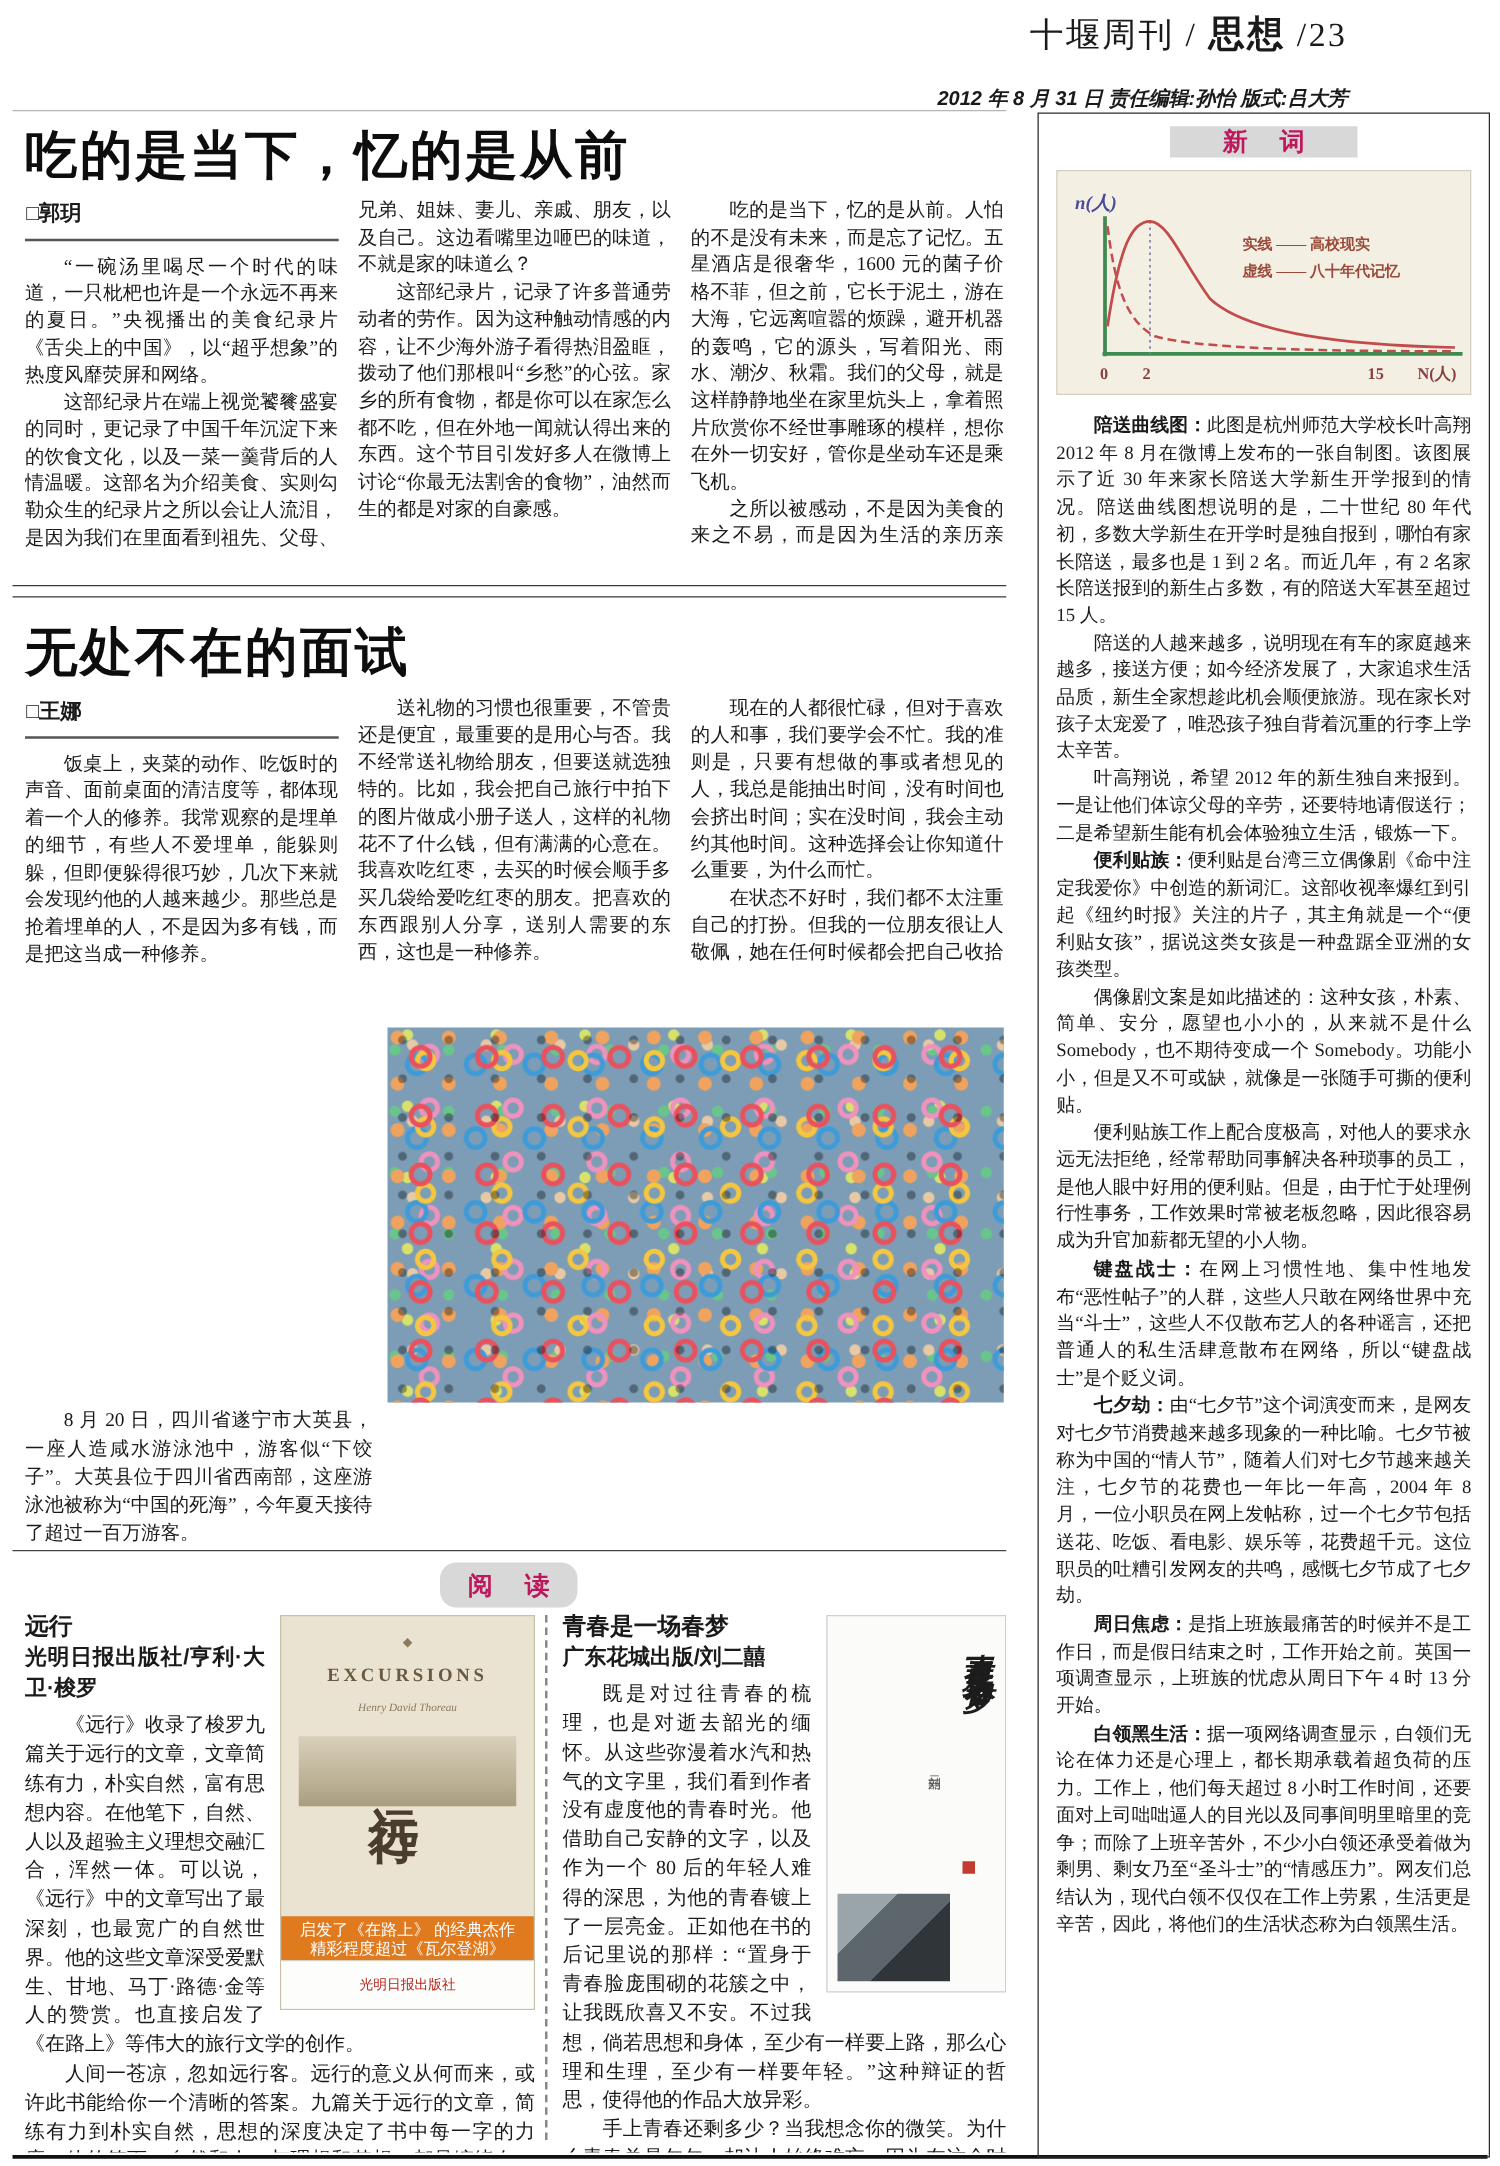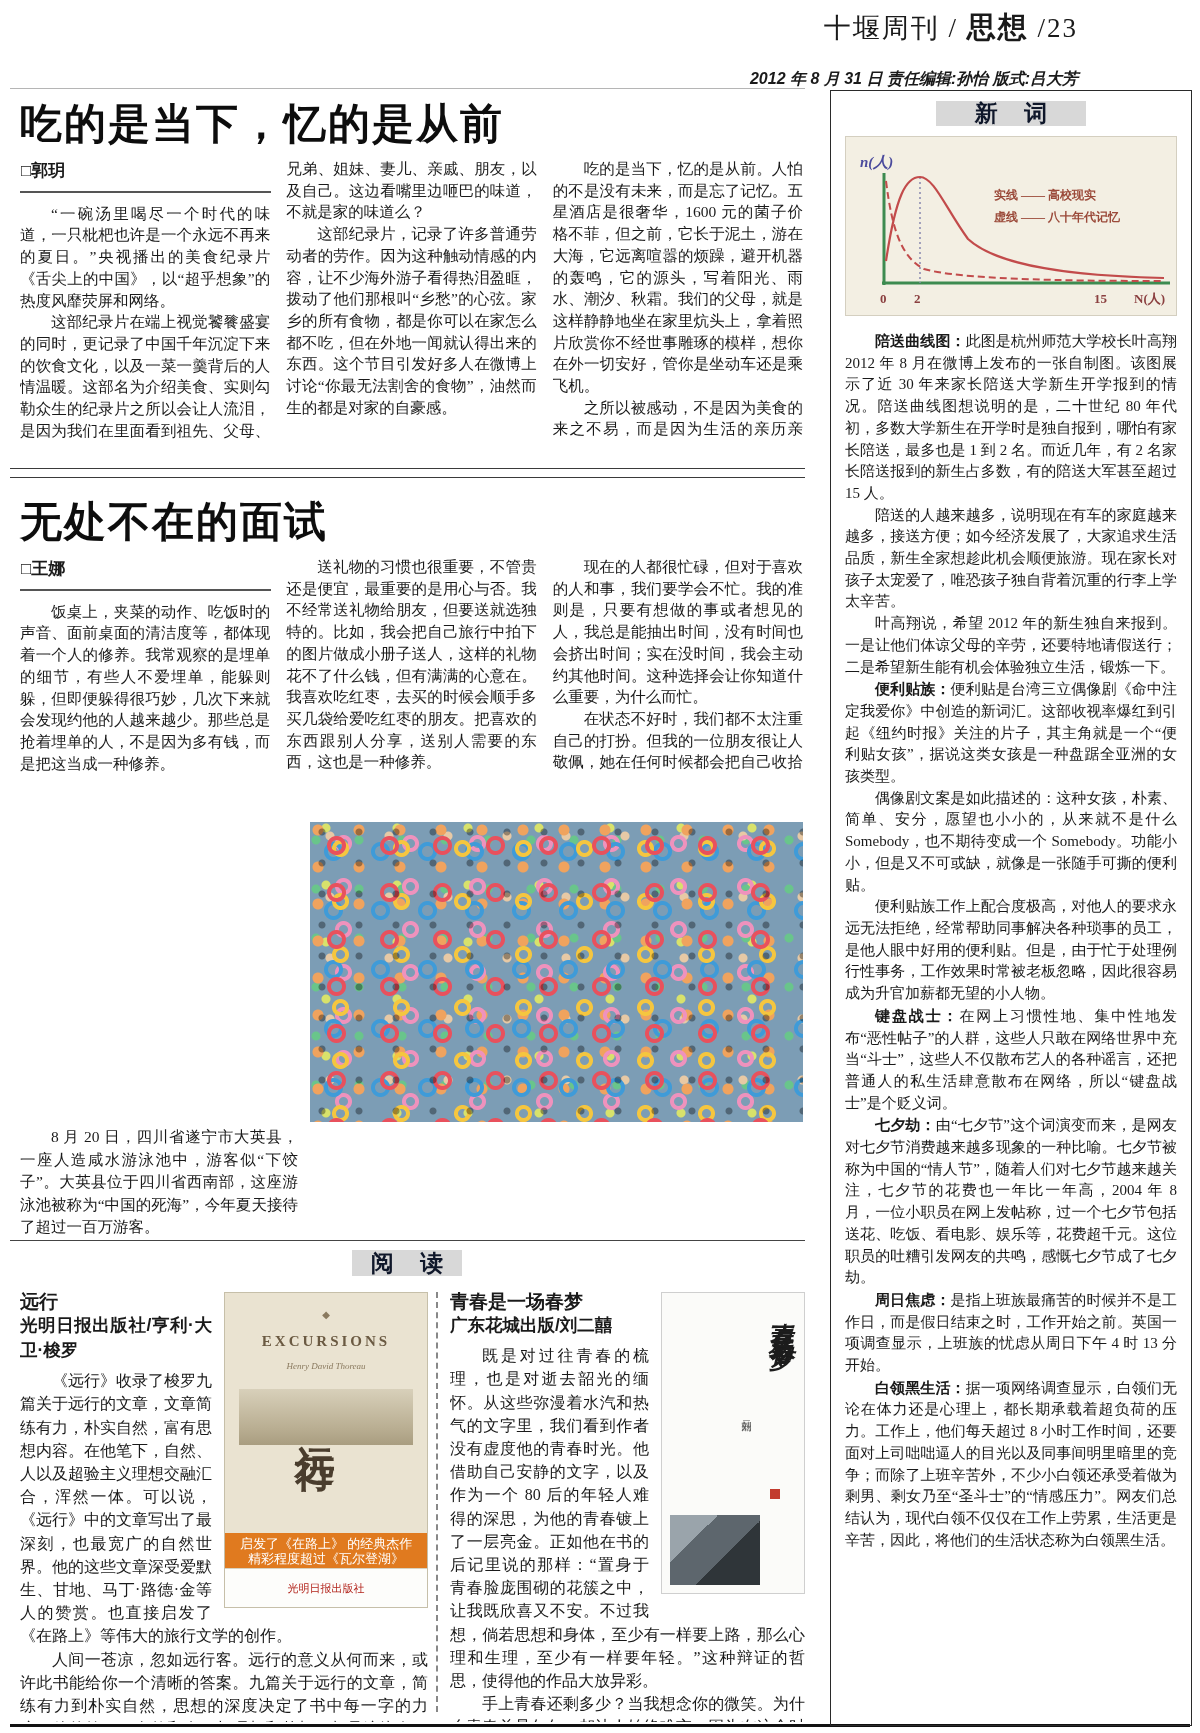--- a/index.html
+++ b/index.html
@@ -40,23 +40,23 @@
       radial-gradient(circle at 20px 14px, #e7c9a5 0 4px, transparent 5px),
       radial-gradient(circle at 6px 18px, #69c58b 0 4px, transparent 5px),
       radial-gradient(circle at 16px 6px, #d8e26b 0 4px, transparent 5px);
     background-size:37px 31px,53px 47px,61px 53px,47px 59px,67px 43px,41px 37px,59px 61px,43px 49px,71px 57px;}
   .photo-caption{position:absolute;left:20px;top:1126px;width:278px;font-size:15.5px;
                  line-height:22.5px;text-align:justify;}
   .photo-caption p{margin:0;text-indent:2em;}
   .caption-rule{position:absolute;left:10px;top:1240px;width:795px;height:1px;background:#444;}
   
   .section-label{position:absolute;display:flex;align-items:center;justify-content:center;
-                 background:#d8d8d8;color:#0f172a;font-family:"Liberation Sans","DejaVu Sans",sans-serif;
-                 font-weight:bold;font-size:23px;letter-spacing:10px;text-indent:10px;}
-  #reading-label{left:352px;top:1250px;width:110px;height:26px;}
+                 background:#d8d8d8;color:#be185d;font-family:"Liberation Sans","DejaVu Sans",sans-serif;
+                 font-weight:bold;font-size:20px;letter-spacing:10px;text-indent:10px;}
+  #reading-label{left:352px;top:1250px;width:110px;height:36px;border-radius:13px;}
   .review{position:absolute;font-size:16px;line-height:23.2px;text-align:justify;}
   .review p{margin:0;text-indent:2em;}
   .review .b-title{font-family:"Liberation Sans","DejaVu Sans",sans-serif;font-weight:bold;
                    font-size:19px;margin:0;text-indent:0;}
   .review .b-pub{font-family:"Liberation Sans","DejaVu Sans",sans-serif;font-weight:bold;
                  font-size:17.5px;margin:0 0 6px 0;text-indent:0;line-height:25px;}
   #review1{left:20px;top:1290px;width:408px;height:432px;overflow:hidden;}
   #review2{left:450px;top:1290px;width:355px;height:432px;overflow:hidden;}
   .dash-divider{position:absolute;left:436px;top:1292px;height:420px;width:0;
                 border-left:2px dashed #888;}

